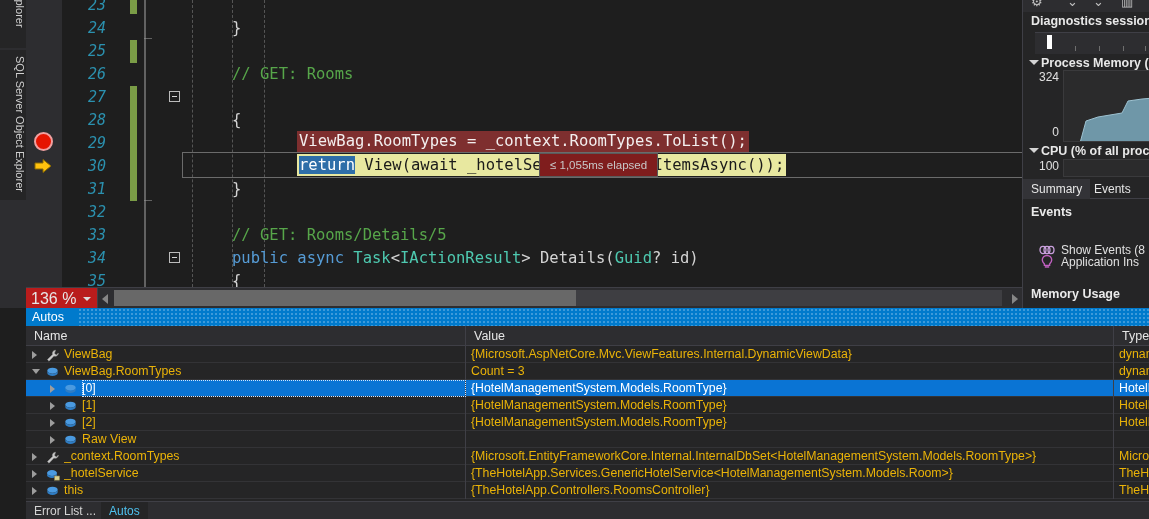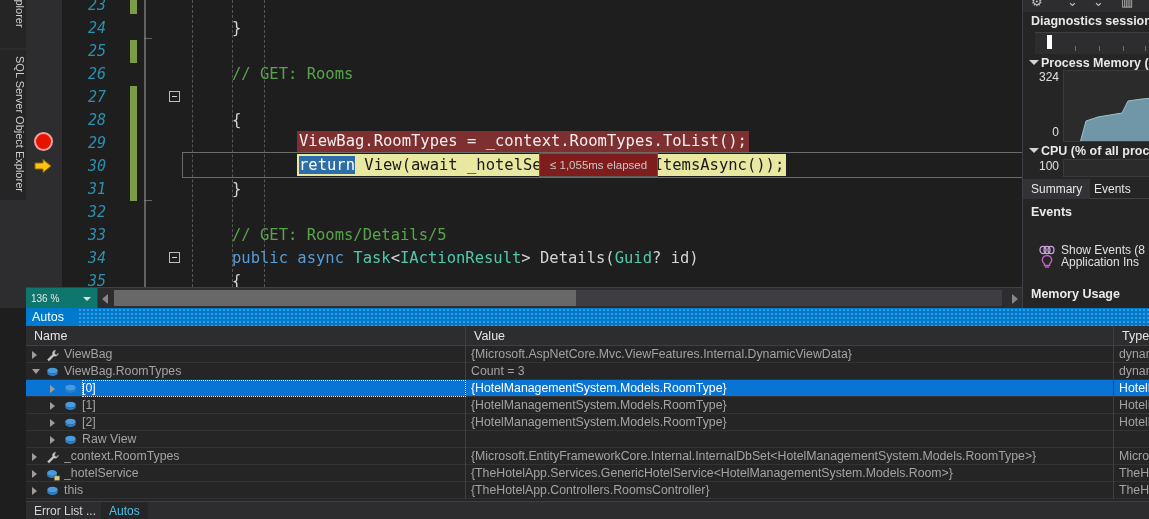--- a/index.html
+++ b/index.html
@@ -120,21 +120,21 @@
     color:#c8c8c8; font-size:11.5px; line-height:22px;
     padding:0 10px; white-space:nowrap;
   }
 
   .code-hscroll-area{
     position:absolute; left:26px; top:287px; width:996px; height:21px;
     background:#2d2d30; border-top:1px solid #3f3f46;
   }
   .zoom-combo{
     position:absolute; left:0px; top:0px; width:72px; height:21px;
-    background:#0f766e; color:#e6e6e6; font-size:10px;
+    background:#b91c1c; color:#e6e6e6; font-size:16px;
     line-height:21px; padding-left:5px; border-right:1px solid #3f3f46;
   }
   .zoom-combo .caret{
     position:absolute; right:6px; top:9px; width:0;height:0;
     border-left:4px solid transparent;border-right:4px solid transparent;border-top:4px solid #dcdcdc;
   }
   .h-arrow-l{ position:absolute; left:76px; top:6px; width:0;height:0;
     border-top:5px solid transparent;border-bottom:5px solid transparent;border-right:6px solid #868686;}
   .h-arrow-r{ position:absolute; right:4px; top:6px; width:0;height:0;
     border-top:5px solid transparent;border-bottom:5px solid transparent;border-left:6px solid #868686;}
@@ -230,21 +230,21 @@
   .gh.c1{ left:440px; width:648px; }
   .gh.c2{ left:1088px; width:61px; }
 
   .rows{ position:absolute; left:0; top:38px; width:1123px; height:155px; overflow:hidden; }
   .row{ position:absolute; left:0; width:1123px; height:17px; border-bottom:1px solid #333336; }
   .row.sel{ background:#0a74d4; }
   .row.sel .cell{ color:#ffffff; }
   .row.sel .dash{ outline:1px dotted #cfe6ff; outline-offset:-1px; }
   .cell{
     position:absolute; top:0; height:17px; line-height:17px;
-    color:#a3a3a3; font-size:12.3px; white-space:nowrap; overflow:hidden;
+    color:#eab308; font-size:12.3px; white-space:nowrap; overflow:hidden;
   }
   .cell.name{ border-right:1px solid #3f3f46; }
   .cell.val{ left:440px; width:648px; padding-left:5px; border-right:1px solid #3f3f46; }
   .cell.typ{ left:1088px; width:61px; padding-left:5px; }
   .expander{
     position:absolute; top:5px; width:0;height:0;
     border-top:4px solid transparent;border-bottom:4px solid transparent;border-left:5px solid #9d9d9d;
   }
   .expander.open{
     border:none; border-left:4px solid transparent;border-right:4px solid transparent;border-top:5px solid #9d9d9d;

